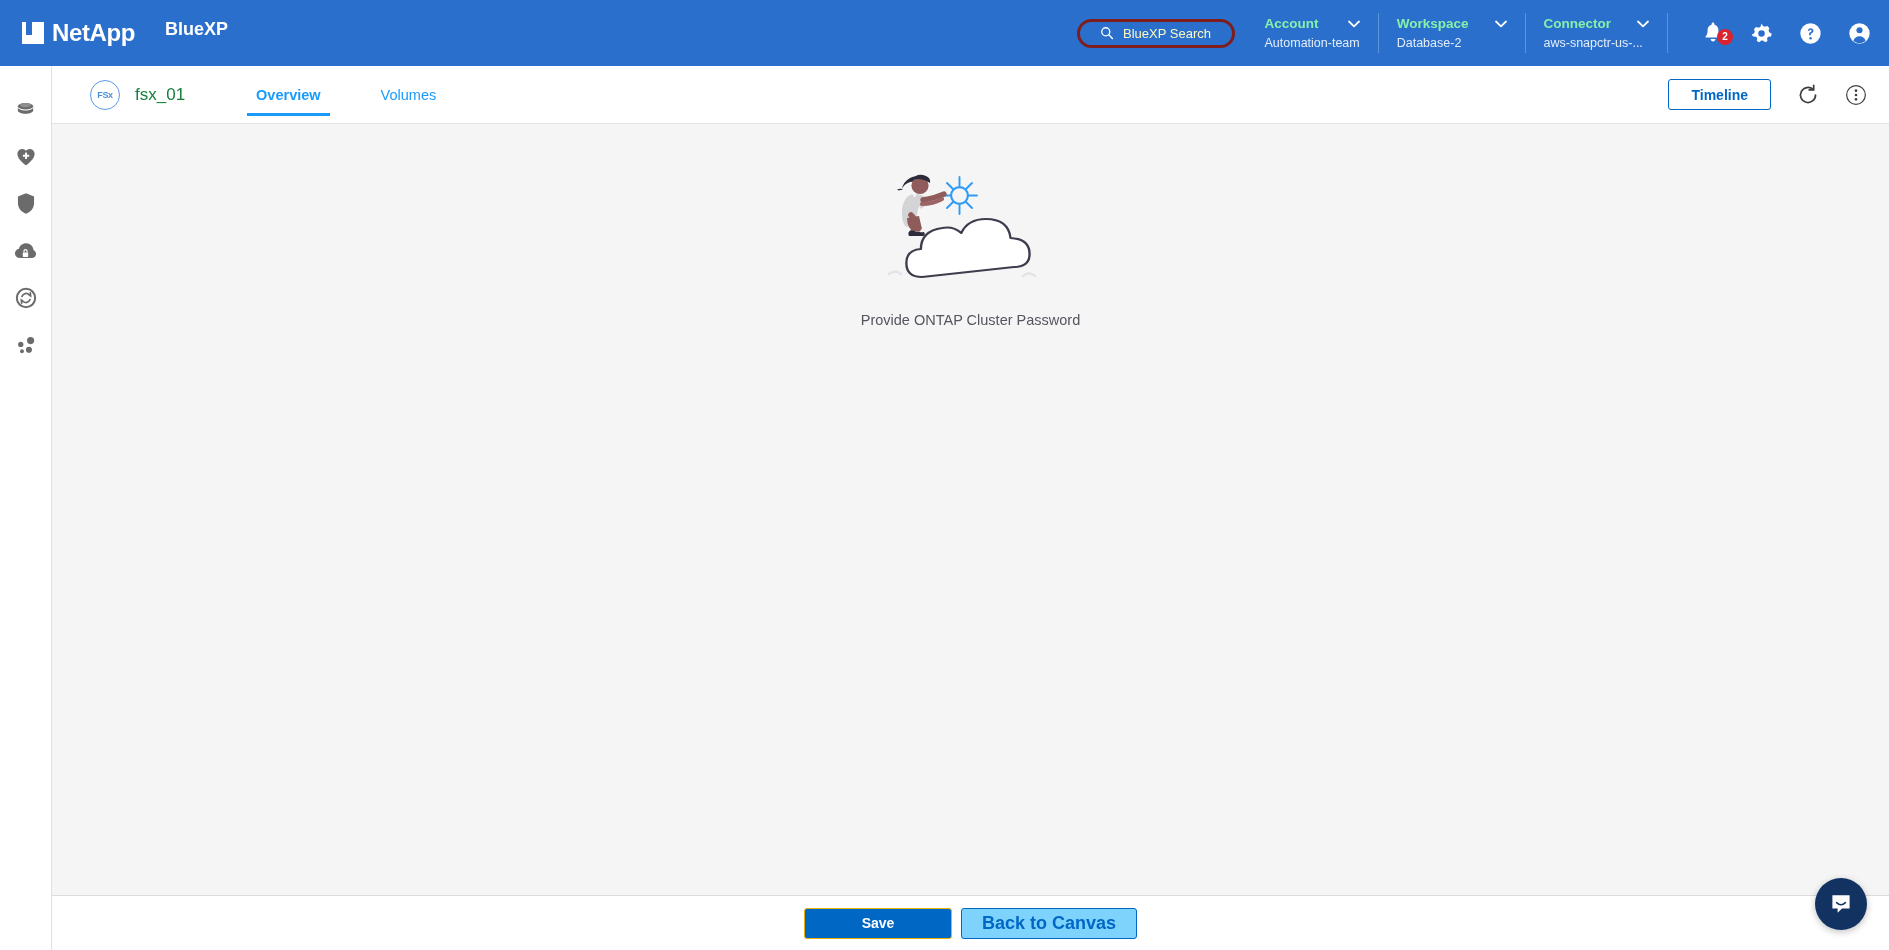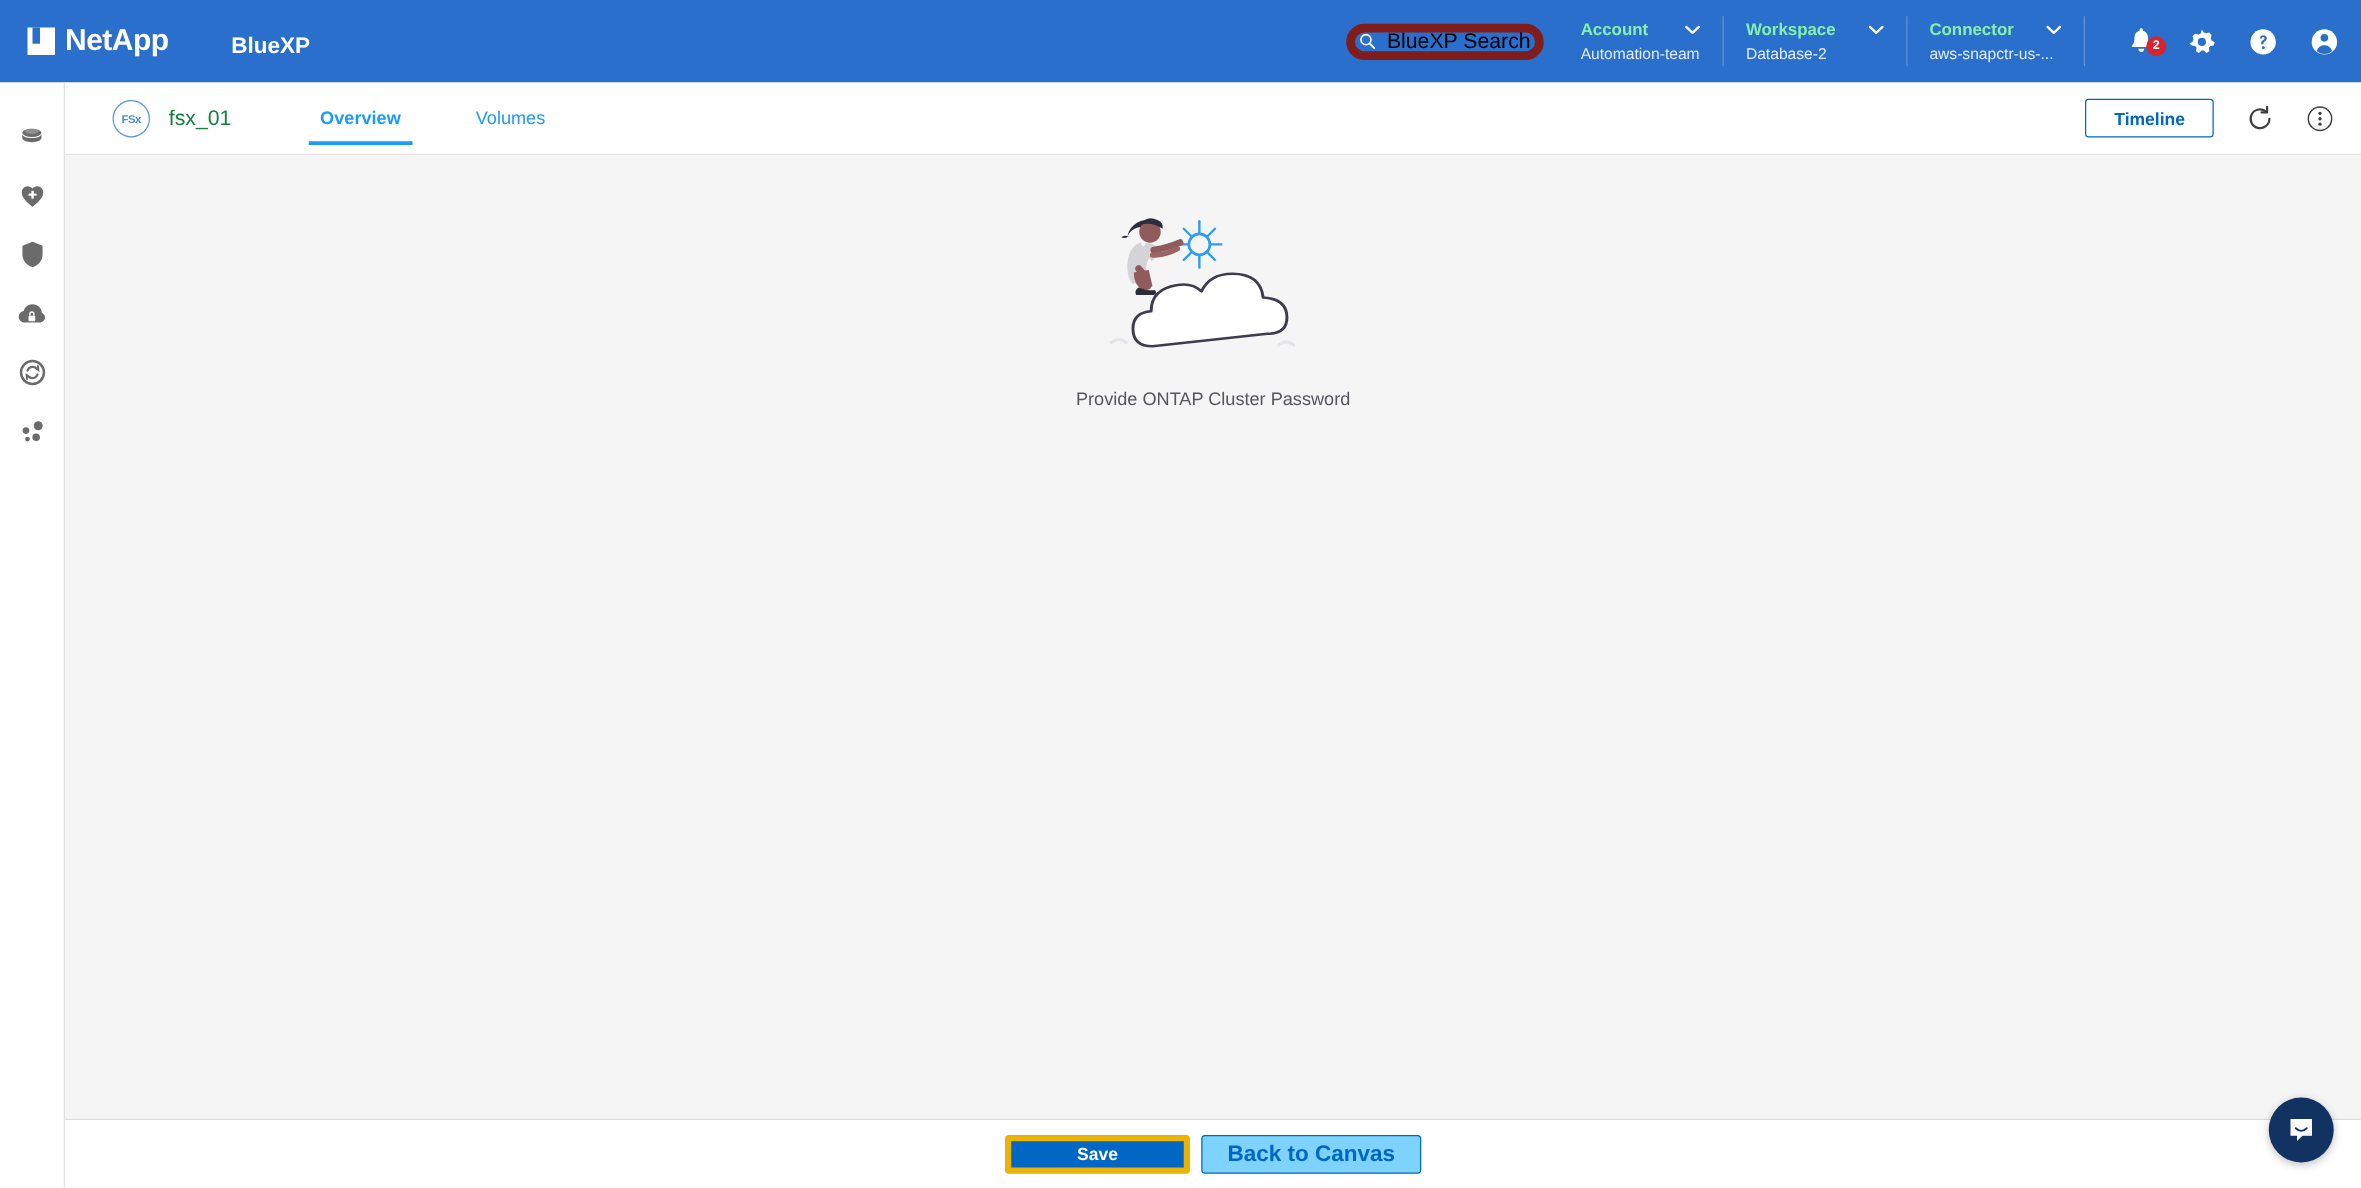--- a/index.html
+++ b/index.html
@@ -10,21 +10,21 @@
     overflow: hidden;
   }
 
   
   .topbar {
     position: absolute; top: 0; left: 0;
     width: 1889px; height: 66px;
     background: #2a6fcb;
     display: flex; align-items: center;
   }
-  .brand { display: flex; align-items: flex-end; padding-left: 22px; gap: 20px; }
+  .brand { display: flex; align-items: flex-start; padding-left: 22px; }
   .netapp-logo { display: flex; align-items: center; }
   .netapp-mark {
     width: 22px; height: 22px; background: #ffffff; margin-right: 8px;
     position: relative;
   }
   .netapp-mark::after {
     content: ""; position: absolute;
     left: 4px; top: 0px; width: 6px; height: 13px; background: #2a6fcb;
   }
   .netapp-word {
@@ -36,22 +36,22 @@
   }
 
   .topbar-right {
     margin-left: auto; display: flex; align-items: center; height: 66px;
     padding-right: 18px;
   }
   .search-pill {
     display: flex; align-items: center; justify-content: center;
     gap: 9px;
     width: 158px; height: 29px;
-    border: 7px solid #7f1d1d; border-radius: 16px;
-    color: #000000; font-size: 17px;
+    border: 3px solid #7f1d1d; border-radius: 16px;
+    color: #fef9c3; font-size: 13px;
     cursor: pointer;
     margin-right: 30px;
   }
   .search-pill svg { display: block; }
 
   .hdr-sel {
     display: flex; flex-direction: column; justify-content: center;
     min-width: 110px; padding: 0 18px 0 0; margin-right: 18px;
     border-right: 1px solid #5d93d8;
     height: 40px; cursor: pointer;
@@ -172,21 +172,21 @@
   .footer {
     position: absolute; bottom: 0; left: 52px;
     width: 1837px; height: 55px;
     background: #ffffff;
     border-top: 1px solid #dcdcdc;
     display: flex; align-items: center; justify-content: center;
     gap: 9px;
   }
   .btn-primary {
     background: #0067c5; color: #ffffff;
-    border: 5px solid #eab308; border-radius: 3px;
+    border: 1px solid #eab308; border-radius: 3px;
     width: 148px; height: 31px;
     font-size: 14px; font-weight: bold; cursor: pointer;
     font-family: "Liberation Sans", sans-serif;
   }
   .btn-secondary {
     background: #7dd3fc; color: #0067c5;
     border: 1px solid #0067c5; border-radius: 3px;
     width: 176px; height: 31px;
     font-size: 18px; font-weight: bold; cursor: pointer;
     font-family: "Liberation Sans", sans-serif;

